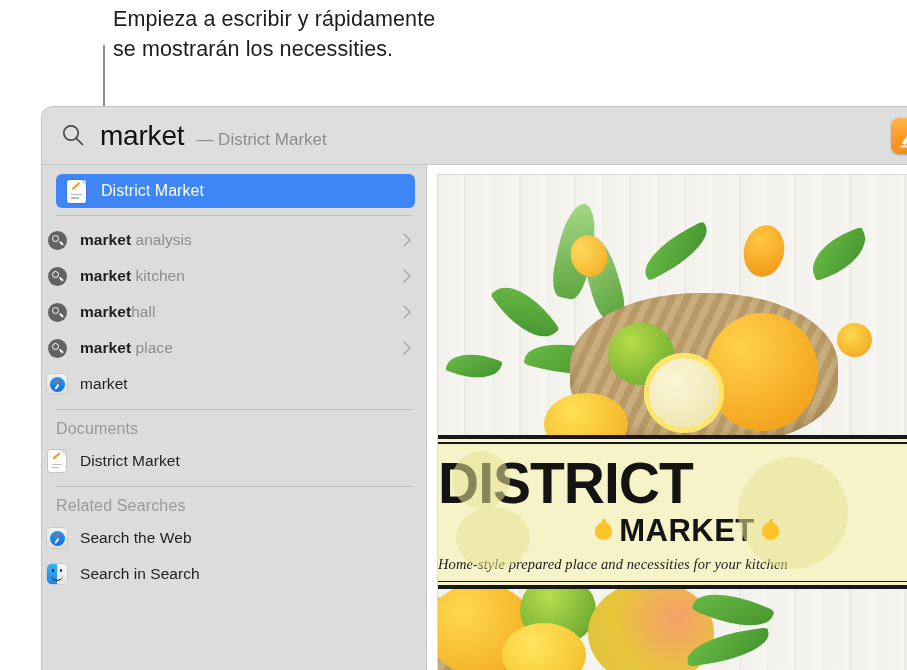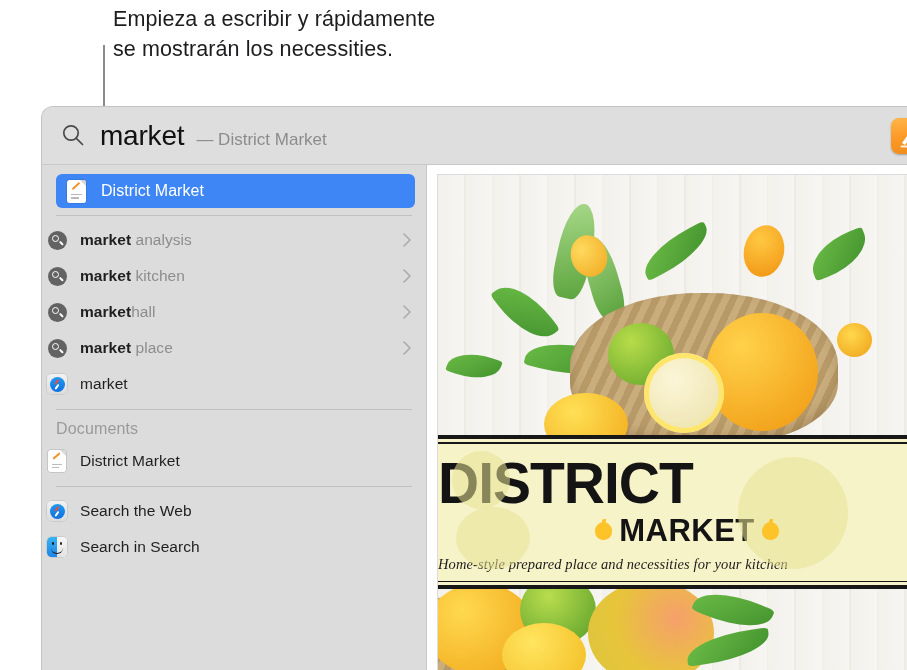--- a/index.html
+++ b/index.html
@@ -548,20 +548,21 @@
                 <div class="pen"></div>
                 <div class="ln ln1"></div>
                 <div class="ln ln2"></div>
               </div>
           </div>
           <div class="label">District Market</div>
         </div>
 
         <div class="separator"></div>
 
+        <div class="sec-head">Related Searches</div>
 
         <div class="row">
           <div class="icon-slot">
             <div class="safari-icon">
                 <div class="dial"></div>
               </div>
           </div>
           <div class="label">Search the Web</div>
         </div>
 

